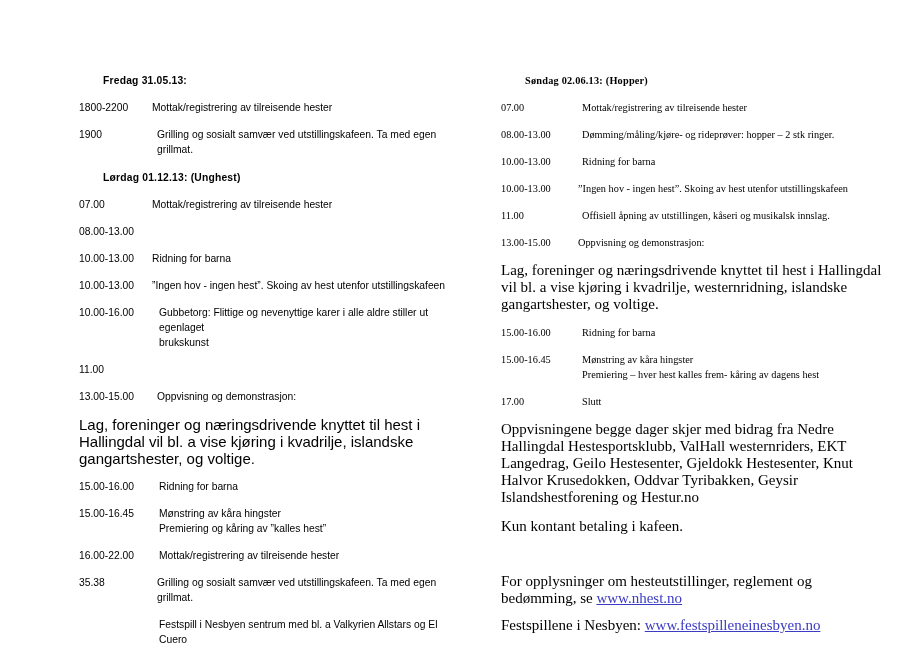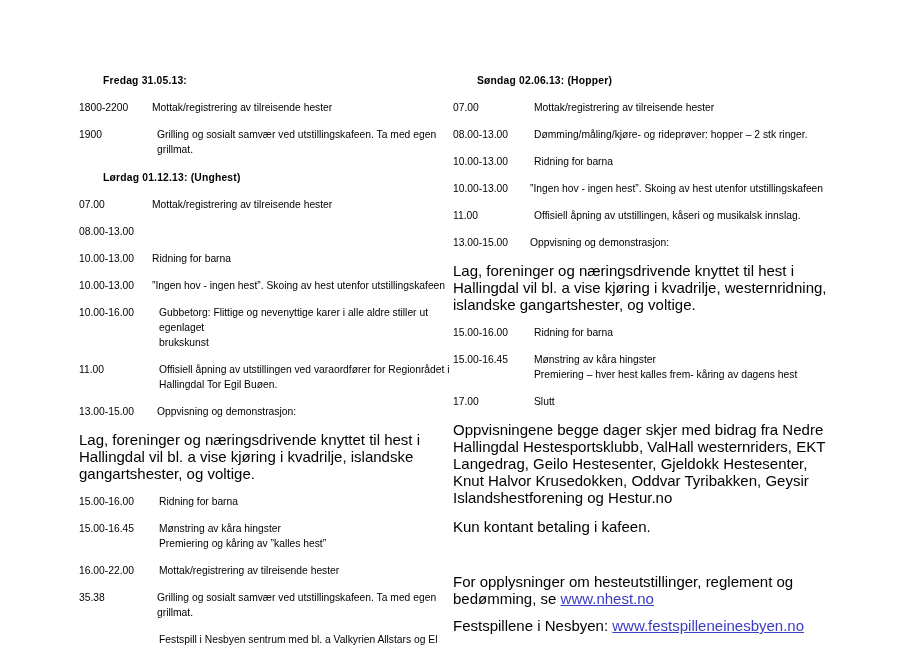--- a/index.html
+++ b/index.html
@@ -19,21 +19,21 @@
     position: relative;
     width: 920px;
     height: 650px;
     background: #ffffff;
   }
   .column {
     position: absolute;
     top: 74px;
   }
   .col-left  { left: 79px;  width: 382px; }
-  .col-right { left: 453px; width: 385px; }
+  .col-right { left: 501px; width: 385px; font-family: Liberation Serif, serif; }
 
   .day-heading {
     font-size: 10.3px;
     font-weight: bold;
     line-height: 14px;
     margin: 0 0 12px 0;
     letter-spacing: 0.02em;
     padding-left: 24px;
   }
   .day-heading.spaced-top { margin-top: 14px; }
@@ -134,24 +134,20 @@
     <div class="entry ind-2">
       <span class="time">10.00-16.00</span>
       <span class="desc">
         <span class="line">Gubbetorg: Flittige og nevenyttige karer i alle aldre stiller ut egenlaget</span>
         <span class="line">brukskunst</span>
       </span>
     </div>
 
     <div class="entry ind-2">
       <span class="time">11.00</span>
-      <span class="desc">
-        <span class="line">Offisiell åpning av utstillingen ved varaordfører for Regionrådet i</span>
-        <span class="line">Hallingdal Tor Egil Buøen.</span>
-      </span>
     </div>
 
     <div class="entry ind-1">
       <span class="time">13.00-15.00</span>
       <span class="desc">
         <span class="line">Oppvisning og demonstrasjon:</span>
       </span>
     </div>
 
     <p class="para gap-before">Lag, foreninger og næringsdrivende knyttet til hest i Hallingdal vil bl. a vise kjøring i kvadrilje, islandske gangartshester, og voltige.</p>

